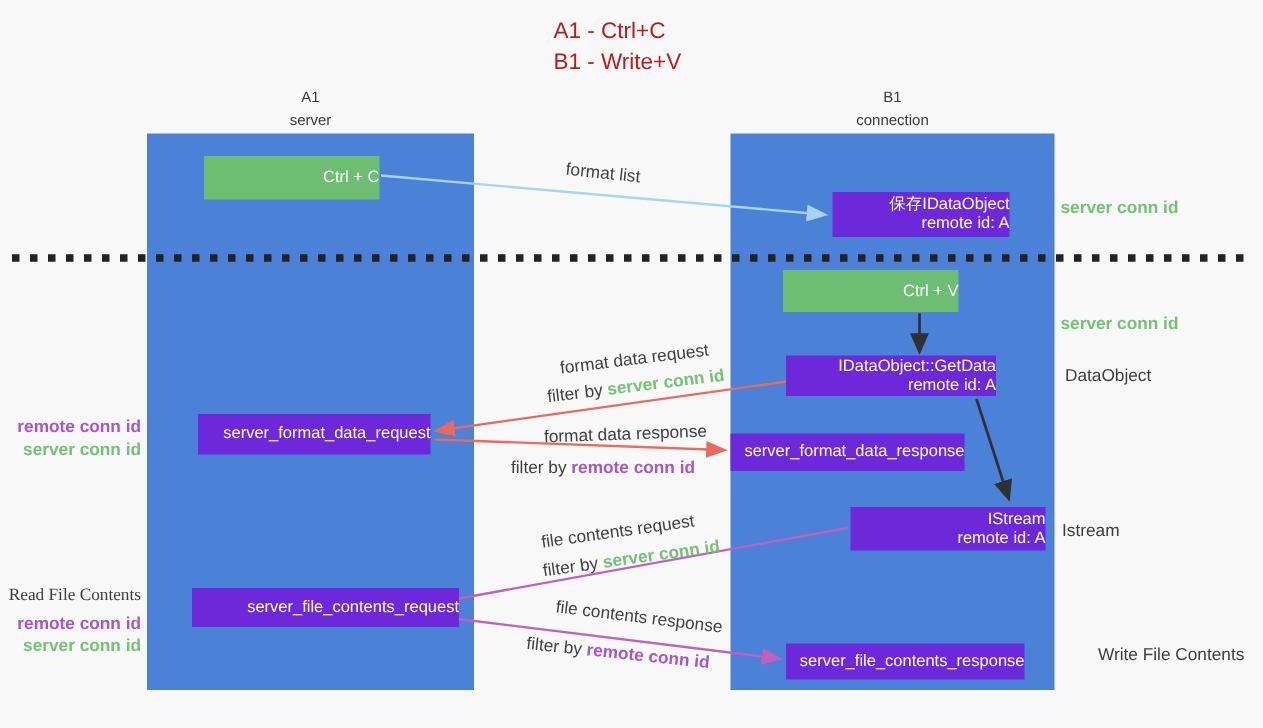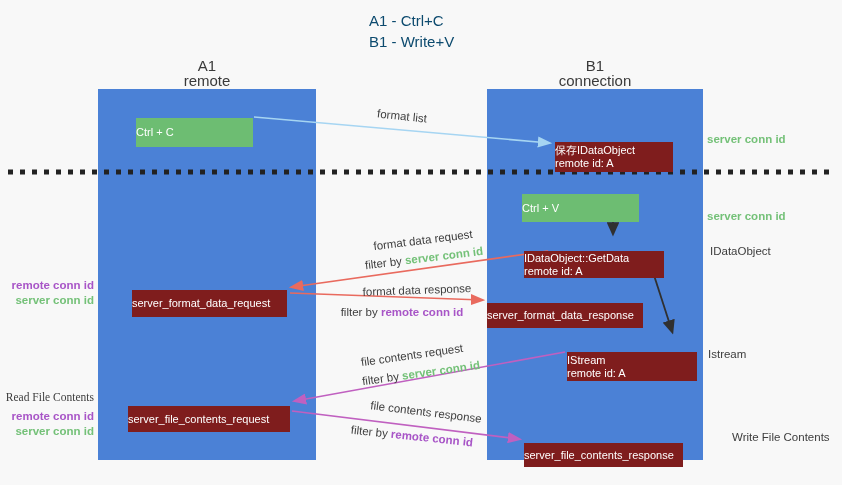--- a/index.html
+++ b/index.html
@@ -3,29 +3,29 @@
 <meta charset="utf-8">
 <style>
   html,body{margin:0;padding:0;background:#f8f8f8;}
   .canvas{
     position:relative;width:842px;height:485px;overflow:hidden;
     background:#f8f8f8;
     font-family:"Liberation Sans","DejaVu Sans",sans-serif;
     color:#3d3d3d;
   }
   .abs{position:absolute;}
-  .title{left:369px;top:10px;font-size:15px;line-height:21px;color:#0c4a6e;}
-  .colhead{width:140px;text-align:center;font-size:15px;line-height:15px;color:#3a3a3a;}
+  .title{left:369px;top:10px;font-size:15px;line-height:21px;color:#b91c1c;}
+  .colhead{width:140px;text-align:center;font-size:10px;line-height:15px;color:#3a3a3a;}
   .col{background:#4b81d6;}
   .node{
-    display:flex;flex-direction:column;align-items:flex-start;justify-content:center;
-    color:#fff;font-size:11px;line-height:13px;text-align:center;white-space:nowrap;margin-top:14px;
+    display:flex;flex-direction:column;align-items:flex-end;justify-content:center;
+    color:#fff;font-size:11px;line-height:13px;text-align:center;white-space:nowrap;
   }
   .green{background:#6dbd72;}
-  .orange{background:#7f1d1d;}
+  .orange{background:#6d28d9;}
   .alabel{
     font-size:11.5px;white-space:nowrap;color:#3f3f3f;
     transform-origin:center;
   }
   .ctr{transform:translate(-50%,-50%);}
   .green-t{color:#74c178;font-weight:bold;}
   .purple-t{color:#a855c7;font-weight:bold;}
   .side{font-size:11.5px;white-space:nowrap;}
   .rlabel{width:94px;text-align:right;}
   svg.layer{position:absolute;left:0;top:0;}
@@ -35,21 +35,21 @@
 
 <div class="canvas">
 
   <div class="abs title">
     <div>A1 - Ctrl+C</div>
     <div>B1 - Write+V</div>
   </div>
 
   <div class="abs colhead" style="left:137px;top:58px;">
     <div>A1</div>
-    <div>remote</div>
+    <div>server</div>
   </div>
   <div class="abs colhead" style="left:525px;top:58px;">
     <div>B1</div>
     <div>connection</div>
   </div>
 
   <div class="abs col" style="left:98px;top:89px;width:218px;height:371px;"></div>
   <div class="abs col" style="left:487px;top:89px;width:216px;height:371px;"></div>
 
   <svg class="layer" width="842" height="485" viewBox="0 0 842 485">
@@ -101,21 +101,21 @@
 
   <div class="abs node orange" style="left:132px;top:276px;width:155px;height:27px;">
     <span>server_format_data_request</span>
   </div>
 
   <div class="abs node orange" style="left:567px;top:338px;width:130px;height:29px;">
     <span>IStream</span>
     <span>remote id: A</span>
   </div>
 
-  <div class="abs node orange" style="left:128px;top:392px;width:162px;height:26px;">
+  <div class="abs node orange" style="left:128px;top:392px;width:178px;height:26px;">
     <span>server_file_contents_request</span>
   </div>
 
   <div class="abs node orange" style="left:524px;top:429px;width:159px;height:24px;">
     <span>server_file_contents_response</span>
   </div>
 
   <div class="abs alabel ctr" style="left:402px;top:116px;transform:translate(-50%,-50%) rotate(6deg);">format list</div>
 
   <div class="abs alabel ctr" style="left:423px;top:240px;transform:translate(-50%,-50%) rotate(-7deg);">format data request</div>
@@ -133,21 +133,21 @@
     <span>filter by </span><span class="green-t">server conn id</span>
   </div>
 
   <div class="abs alabel ctr" style="left:426px;top:412px;transform:translate(-50%,-50%) rotate(7deg);">file contents response</div>
   <div class="abs alabel ctr" style="left:412px;top:436px;transform:translate(-50%,-50%) rotate(6deg);">
     <span>filter by </span><span class="purple-t">remote conn id</span>
   </div>
 
   <div class="abs side green-t" style="left:707px;top:133px;">server conn id</div>
   <div class="abs side green-t" style="left:707px;top:210px;">server conn id</div>
-  <div class="abs side" style="left:710px;top:245px;">IDataObject</div>
+  <div class="abs side" style="left:710px;top:245px;">DataObject</div>
   <div class="abs side" style="left:708px;top:348px;">Istream</div>
   <div class="abs side" style="left:712px;top:431px;margin-left:20px;">Write File Contents</div>
 
   <div class="abs side rlabel purple-t" style="left:0px;top:279px;">remote conn id</div>
   <div class="abs side rlabel green-t" style="left:0px;top:294px;">server conn id</div>
   <div class="abs side rlabel" style="left:0px;top:391px;font-family:Liberation Serif, serif;">Read File Contents</div>
   <div class="abs side rlabel purple-t" style="left:0px;top:410px;">remote conn id</div>
   <div class="abs side rlabel green-t" style="left:0px;top:425px;">server conn id</div>
 
 </div>

